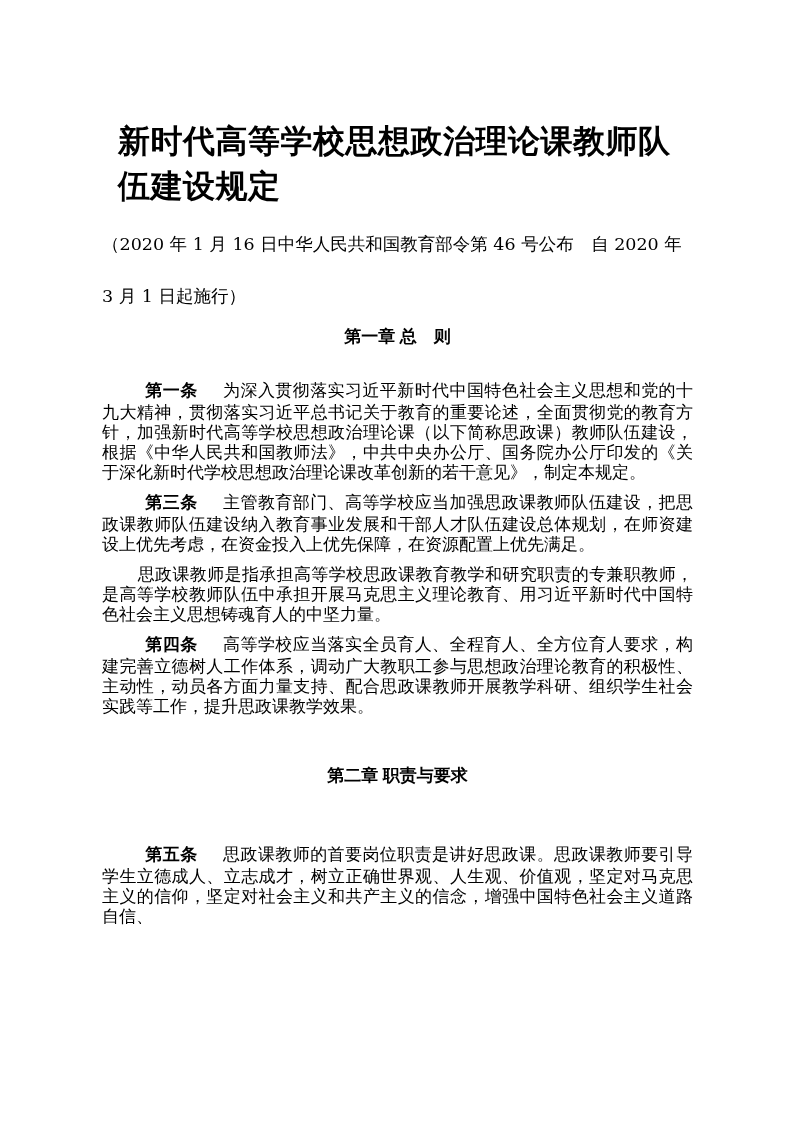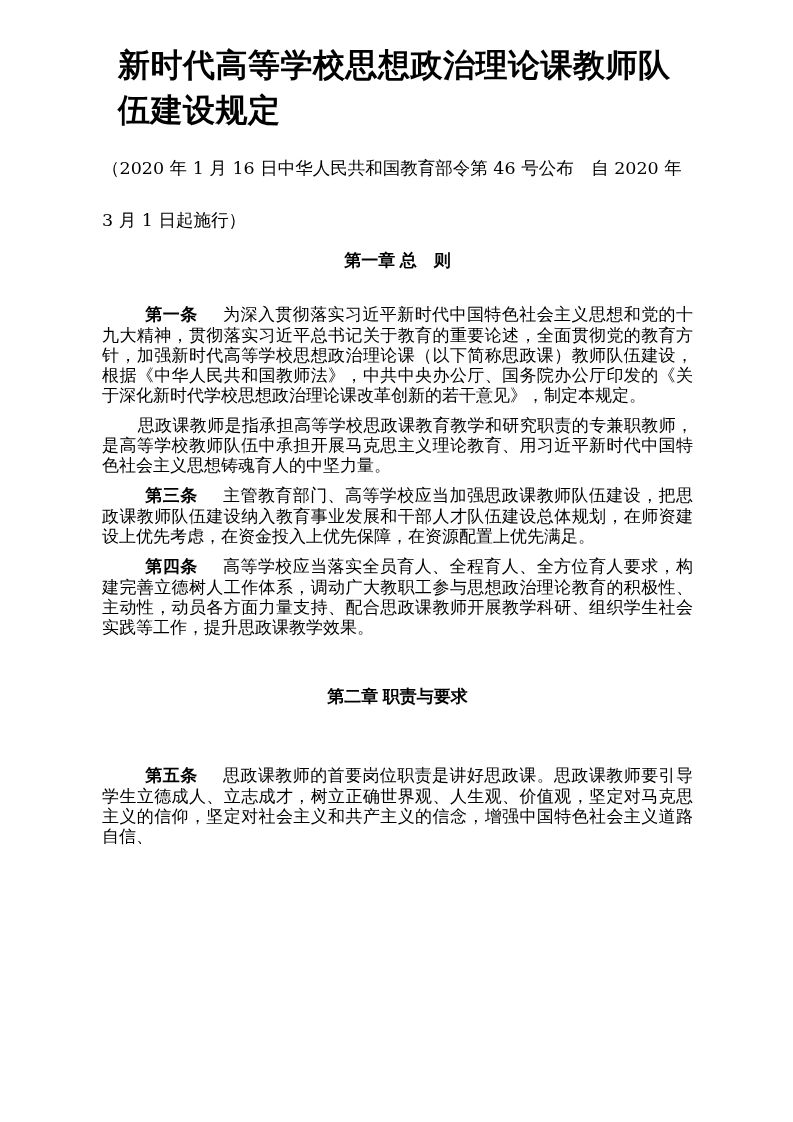--- a/index.html
+++ b/index.html
@@ -11,21 +11,21 @@
     position: relative;
     width: 793px;
     height: 1122px;
     margin: 0 auto;
     background: #ffffff;
     color: #000000;
     overflow: hidden;
     font-family: "DejaVu Serif", "Liberation Serif", serif;
   }
   .content {
-    padding: 43px 100px 0 102px;
+    padding: 119px 100px 0 102px;
     width: 591px;
   }
   .doc-title {
     font-size: 32px;
     line-height: 45px;
     font-weight: 700;
     max-width: 562px;
     margin-left: 16px;
     letter-spacing: 0.5px;
     font-family: "DejaVu Serif", "Liberation Serif", serif;
@@ -60,21 +60,21 @@
     text-indent: 2.1em;
   }
   .para.numbered {
     text-indent: 2.55em;
   }
   .para + .para {
     margin-top: 10px;
   }
   .art-num {
     font-weight: 700;
-    font-family: Liberation Sans, sans-serif;
+    font-family: Liberation Mono, monospace;
   }
   .art-sep {
     display: inline-block;
     width: 25px;
   }
 </style>
 </head>
 <body>
 
 <div class="page">
@@ -85,23 +85,23 @@
     <div class="subtitle">
       <div>（2020 年 1 月 16 日中华人民共和国教育部令第 46 号公布　自 2020 年</div>
       <div>3 月 1 日起施行）</div>
     </div>
 
     <div class="chapter-heading first">第一章 总　则</div>
 
     <p class="para numbered"><b class="art-num">第一条</b><span class="art-sep"></span><span class="art-text">为深入贯彻落实习近平新时代中国特色社会主义思想和党的十九大精神，贯彻落实习近平总书记关于教育的重要论述，全面贯彻党的教育方针，加强新时代高等学校思想政治理论课（以下简称思政课）教师队伍建设，根据《中华人民共和国教师法》，中共中央办公厅、国务院办公厅印发的《关于深化新时代学校思想政治理论课改革创新的若干意见》，制定本规定。</span></p>
 
 
+    <p class="para numbered"><b class="art-num">第三条</b><span class="art-sep"></span><span class="art-text">主管教育部门、高等学校应当加强思政课教师队伍建设，把思政课教师队伍建设纳入教育事业发展和干部人才队伍建设总体规划，在师资建设上优先考虑，在资金投入上优先保障，在资源配置上优先满足。</span></p>
+
     <p class="para"><span class="art-text">思政课教师是指承担高等学校思政课教育教学和研究职责的专兼职教师，是高等学校教师队伍中承担开展马克思主义理论教育、用习近平新时代中国特色社会主义思想铸魂育人的中坚力量。</span></p>
-
-    <p class="para numbered"><b class="art-num">第三条</b><span class="art-sep"></span><span class="art-text">主管教育部门、高等学校应当加强思政课教师队伍建设，把思政课教师队伍建设纳入教育事业发展和干部人才队伍建设总体规划，在师资建设上优先考虑，在资金投入上优先保障，在资源配置上优先满足。</span></p>
 
     <p class="para numbered"><b class="art-num">第四条</b><span class="art-sep"></span><span class="art-text">高等学校应当落实全员育人、全程育人、全方位育人要求，构建完善立德树人工作体系，调动广大教职工参与思想政治理论教育的积极性、主动性，动员各方面力量支持、配合思政课教师开展教学科研、组织学生社会实践等工作，提升思政课教学效果。</span></p>
 
     <div class="chapter-heading second">第二章 职责与要求</div>
 
     <p class="para numbered"><b class="art-num">第五条</b><span class="art-sep"></span><span class="art-text">思政课教师的首要岗位职责是讲好思政课。思政课教师要引导学生立德成人、立志成才，树立正确世界观、人生观、价值观，坚定对马克思主义的信仰，坚定对社会主义和共产主义的信念，增强中国特色社会主义道路自信、</span></p>
 
   </div>
 </div>
 

